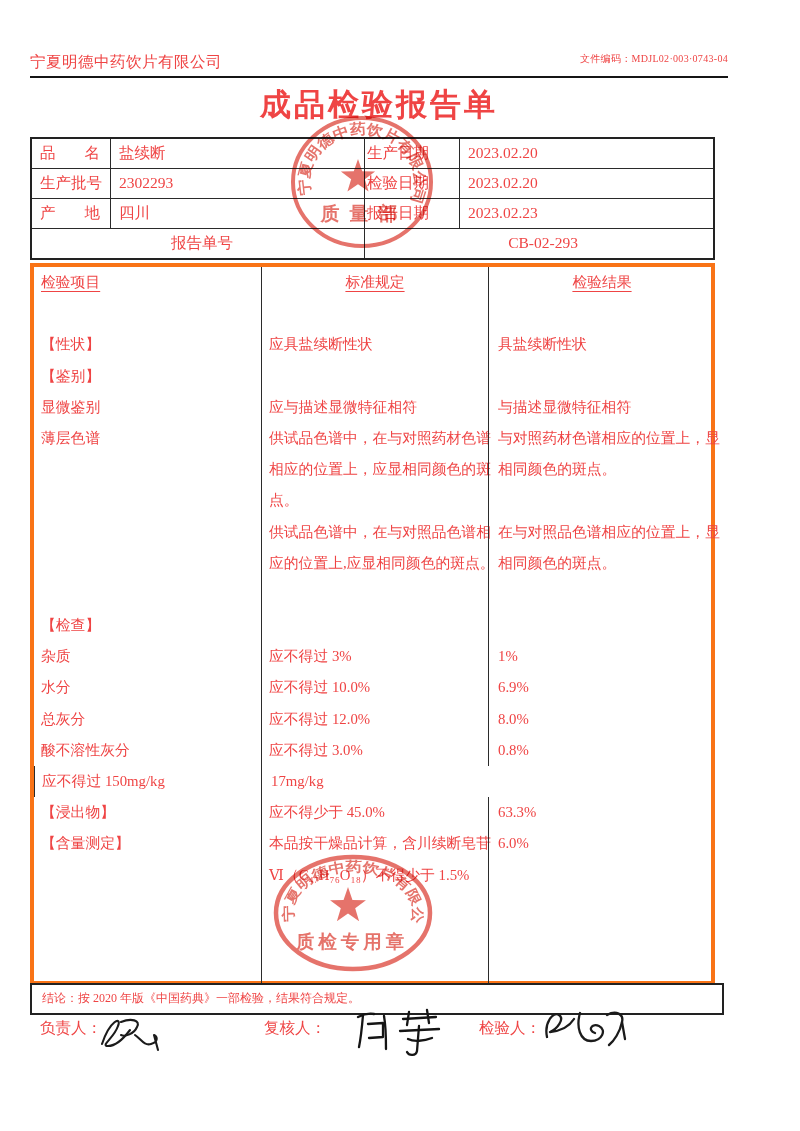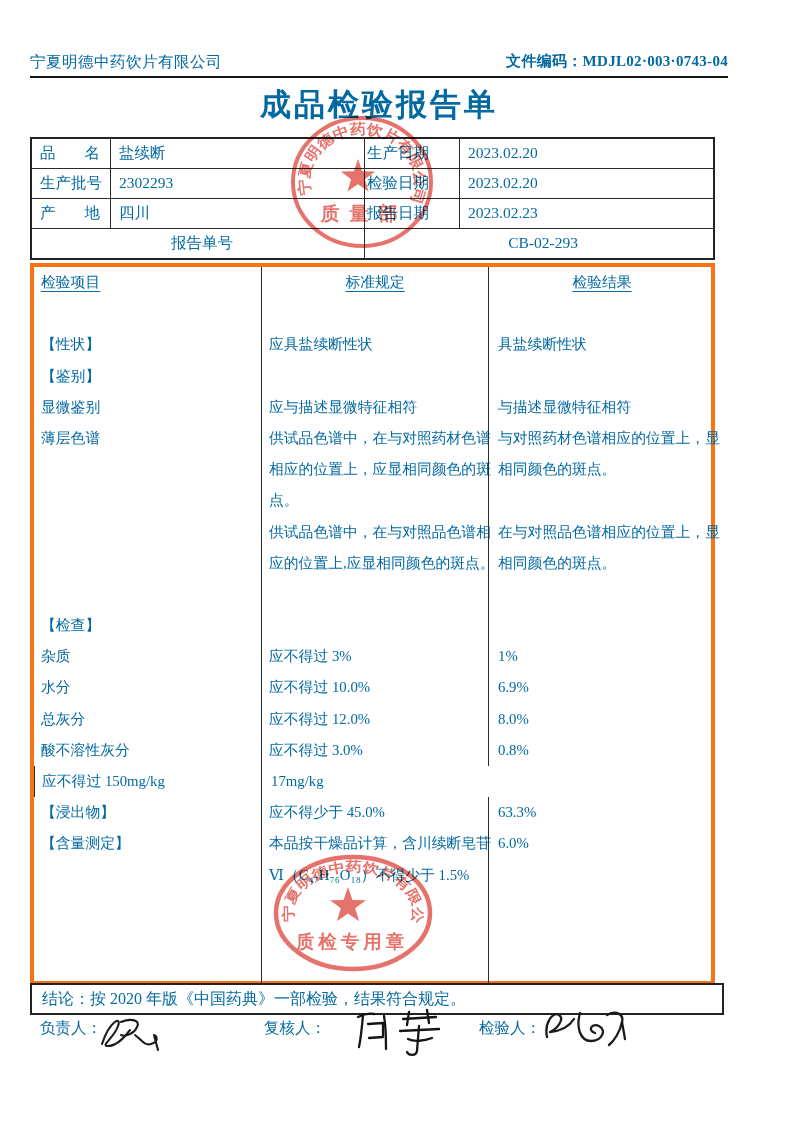--- a/index.html
+++ b/index.html
@@ -1,25 +1,25 @@
 <!DOCTYPE html>
 <html><head>
 <meta charset="utf-8">
 <style>
   html,body{margin:0;padding:0;background:#888;}
   .page{
     position:relative;width:800px;height:1131px;background:#ffffff;
     margin:0 auto;overflow:hidden;
     font-family:"Liberation Serif","DejaVu Serif",serif;
-    color:#0369a1;
+    color:#ef4444;
   }
   .abs{position:absolute;}
   
   .company{left:30px;top:52px;font-size:15.5px;letter-spacing:.5px;}
-  .doccode{right:72px;top:52px;font-size:15px;letter-spacing:.3px;font-weight:bold;}
+  .doccode{right:72px;top:52px;font-size:10px;letter-spacing:.3px;}
   .rule{left:30px;top:76px;width:698px;height:2.4px;background:#151515;}
   .title{left:30px;top:84px;width:698px;text-align:center;font-size:31px;font-weight:bold;letter-spacing:3px;}
   
   .info-table{left:30px;top:137px;width:685px;border:2px solid #222;box-sizing:border-box;background:transparent;}
   .irow{display:grid;grid-template-columns:78px 254px 95px 254px;height:28.9px;line-height:28.9px;font-size:15.5px;}
   .irows .irow + .irow{border-top:1.4px solid #2a2a2a;}
   .irow4{display:grid;grid-template-columns:332px 349px;height:28.9px;line-height:28.9px;font-size:15.5px;border-top:1.4px solid #2a2a2a;text-align:center;}
   .ic{white-space:nowrap;overflow:visible;box-sizing:border-box;}
   .irow .ic + .ic, .irow4 .ic + .ic{border-left:1.4px solid #2a2a2a;}
   .ic-label{padding:0 10px 0 8px;text-align:justify;text-align-last:justify;}
@@ -33,21 +33,21 @@
   .mcell{white-space:nowrap;overflow:visible;box-sizing:border-box;}
   .c2,.c3{border-left:1.5px solid #2b2b2b;}
   .c1{padding-left:7px;}
   .c2{padding-left:7px;}
   .c3{padding-left:9px;}
   .main-table > div.mrow:first-of-type .mcell{text-decoration:underline;text-underline-offset:4px;}
   .main-table > div.mrow:first-of-type .c2,
   .main-table > div.mrow:first-of-type .c3{text-align:center;padding-left:0;}
   
   .conclusion{left:30px;top:983px;width:694px;height:32px;border:2.2px solid #222;box-sizing:border-box;
-              line-height:27px;font-size:16px;padding-left:10px;}
+              line-height:27px;font-size:12px;padding-left:10px;}
   .signer{top:1018px;font-size:15.5px;}
   .sig-svg{pointer-events:none;}
   
   .stamp{mix-blend-mode:multiply;opacity:.82;}
 </style>
 </head>
 <body>
 
 <div class="page">
 

